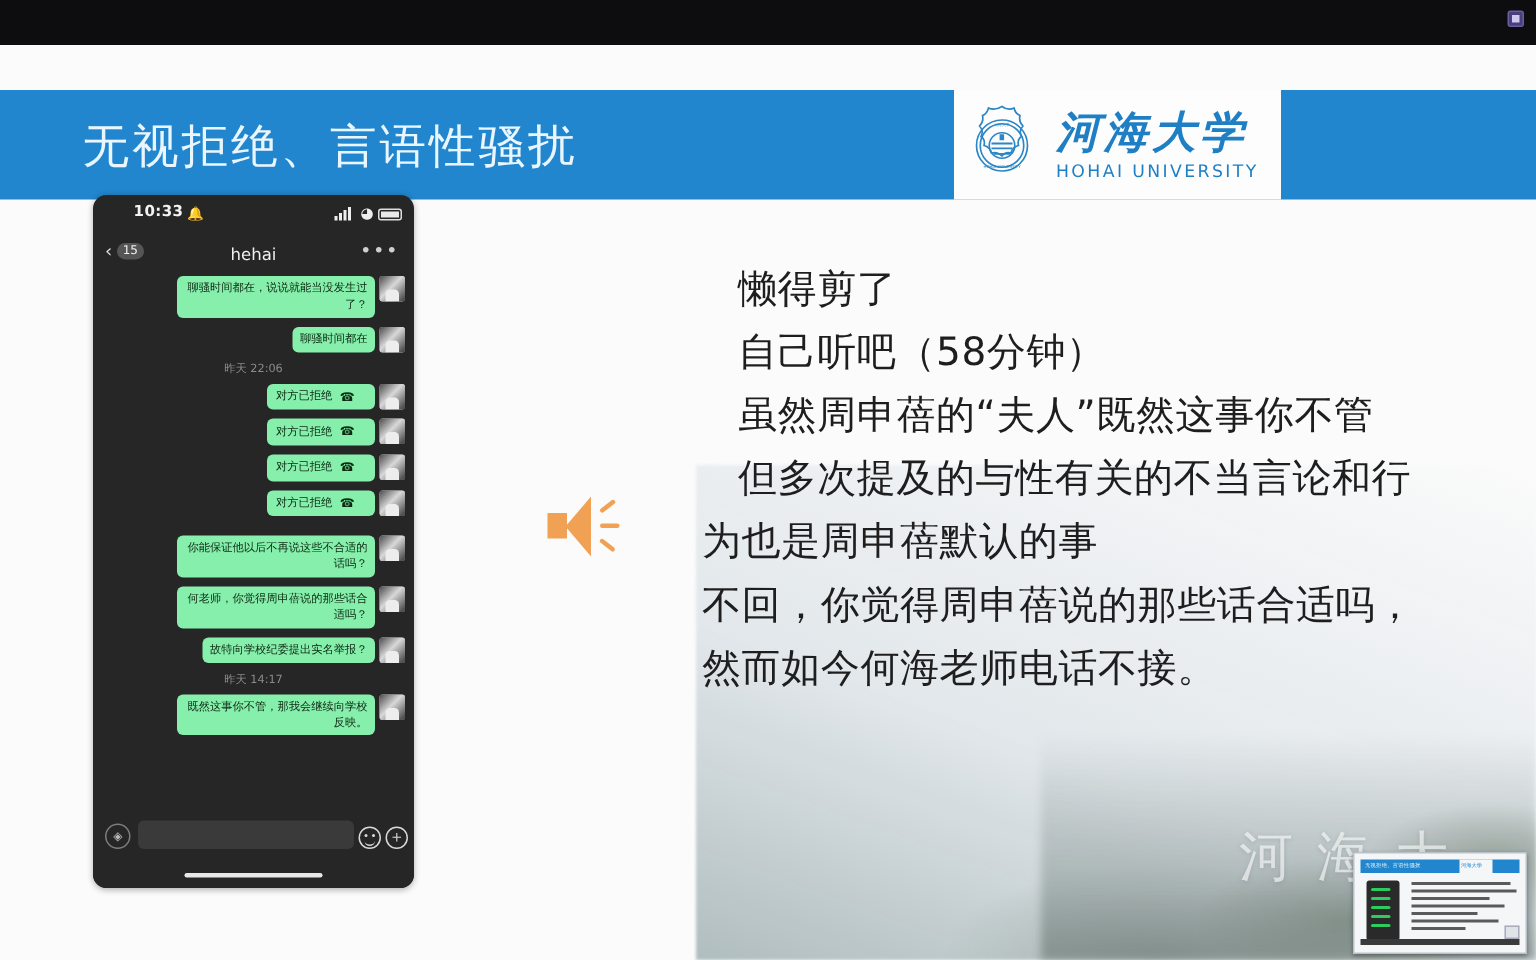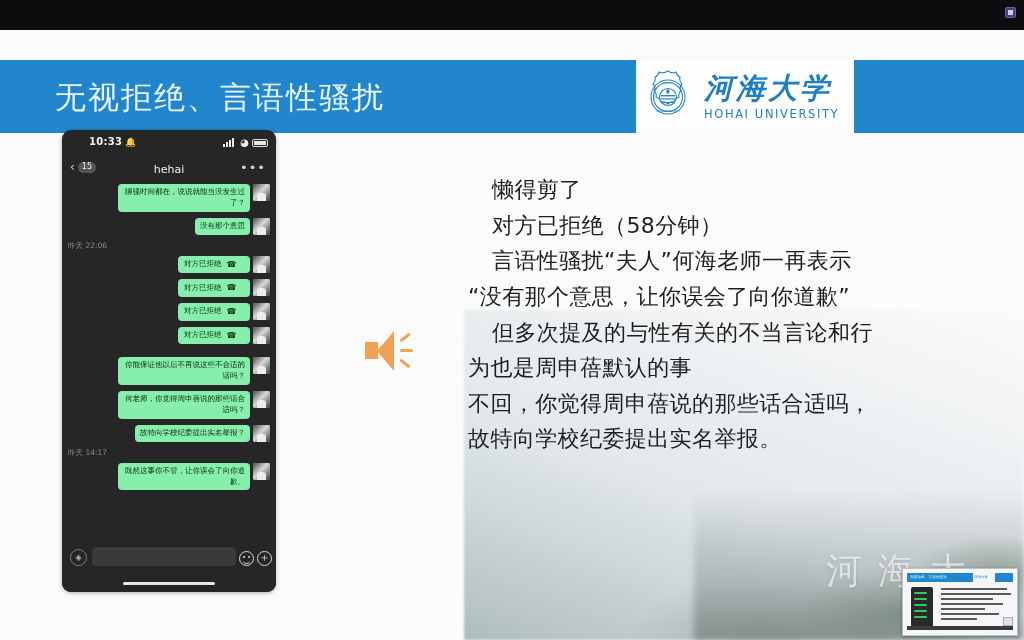--- a/index.html
+++ b/index.html
@@ -76,21 +76,21 @@
   .ph-chev{ color:#dcdcdc; font-size:12px; line-height:1; }
   .ph-badge{ background:#555; color:#f0f0f0; font-size:8px; border-radius:7px;
     padding:1px 4px 2px; line-height:1; }
   .ph-title{ position:absolute; left:0; top:7px; width:100%; text-align:center;
     font-size:11px; color:#f0f0f0; }
   .ph-dots{ position:absolute; right:10px; top:4px; color:#cfcfcf;
     font-size:13px; letter-spacing:1px; }
 
   .ph-body{ position:absolute; left:0; top:50px; right:0; bottom:56px;
     padding:4px 6px 0; }
-  .ph-ts{ text-align:left; font-size:7.5px; color:#8a8a8a; margin:6px 0 5px; }
+  .ph-ts{ text-align:center; font-size:7.5px; color:#8a8a8a; margin:6px 0 5px; }
   .msg-row{ display:flex; justify-content:flex-end; align-items:flex-start;
     gap:3px; margin-bottom:6px; }
   .bubble{ background:#86efac; color:#0c2a12; font-size:7.5px;
     line-height:1.45; border-radius:4px; padding:3px 5px; max-width:132px;
     text-align:right; word-break:break-all; position:relative; }
   .bubble.call{ display:flex; align-items:center; gap:5px; width:72px;
     max-width:none; padding:3px 6px; }
   .bubble.call .ico{ font-size:8px; }
   .avatar{ width:17px; height:17px; flex:0 0 auto; border-radius:2px;
     background:#cfcfcf; position:relative; overflow:hidden; }
@@ -123,21 +123,21 @@
   .speaker{ position:absolute; left:360px; top:295px; width:60px; height:52px; }
   .spk-body{ position:absolute; left:5px; top:17px; width:13px; height:17px;
     background:#f0a154; }
   .spk-cone{ position:absolute; left:17px; top:6px; width:0; height:0;
     border-top:20px solid transparent; border-bottom:20px solid transparent;
     border-right:17px solid #f0a154; }
   .wave{ position:absolute; background:#f0a154; border-radius:2px; }
 
   
   .textcol{ position:absolute; left:468px; top:142px; width:540px; }
-  .textcol p{ font-size:22px; line-height:1.62; color:#1e1e1e;
+  .textcol p{ font-size:26px; line-height:1.62; color:#1e1e1e;
     letter-spacing:.4px; font-family:"DejaVu Sans","Liberation Sans",sans-serif; }
   .ind{ text-indent:24px; }
 
   
   .pip{ position:absolute; right:6px; bottom:4px; width:116px; height:68px;
     background:#f4f6f8; border:1px solid #b9c2c9; overflow:hidden;
     box-shadow:0 1px 3px rgba(0,0,0,.35); }
   .pip-band{ position:absolute; left:4px; top:4px; right:4px; height:9px;
     background:#2186cd; }
   .pip-band span{ position:absolute; left:3px; top:1.5px; font-size:3.5px;
@@ -230,21 +230,21 @@
       </div>
 
       <div class="ph-body">
 
         <div class="msg-row">
           <div class="bubble">聊骚时间都在，说说就能当没发生过了？</div>
           <div class="avatar"></div>
         </div>
 
         <div class="msg-row">
-          <div class="bubble">没有那个意思</div>
+          <div class="bubble">聊骚时间都在</div>
           <div class="avatar"></div>
         </div>
 
         <div class="ph-ts">昨天 22:06</div>
 
         <div class="msg-row">
           <div class="bubble call">
             <span>对方已拒绝</span>
             <span class="ico">☎</span>
           </div>
@@ -283,21 +283,21 @@
           <div class="avatar"></div>
         </div>
         <div class="msg-row">
           <div class="bubble">故特向学校纪委提出实名举报？</div>
           <div class="avatar"></div>
         </div>
 
         <div class="ph-ts">昨天 14:17</div>
 
         <div class="msg-row">
-          <div class="bubble">既然这事你不管，让你误会了向你道歉。</div>
+          <div class="bubble">既然这事你不管，那我会继续向学校反映。</div>
           <div class="avatar"></div>
         </div>
       </div>
 
       <div class="ph-input">
         <div class="inp-mic">◈</div>
         <div class="inp-field"></div>
         <div class="inp-emoji"></div>
         <div class="inp-plus">＋</div>
         <div class="home-bar"></div>
@@ -307,27 +307,26 @@
     <div class="speaker">
       <div class="spk-body"></div>
       <div class="spk-cone"></div>
       <div class="wave" style="left:39px; top:11px; width:12px; height:2.6px; transform:rotate(-38deg)"></div>
       <div class="wave" style="left:40px; top:24px; width:13px; height:2.6px;"></div>
       <div class="wave" style="left:39px; top:37px; width:12px; height:2.6px; transform:rotate(38deg)"></div>
     </div>
 
     <div class="textcol">
       <p class="ind">懒得剪了</p>
-      <p class="ind">对方已拒绝（58分钟）</p>
-      <p class="ind">言语性骚扰“夫人”何海老师一再表示</p>
-      <p>“没有那个意思，让你误会了向你道歉”</p>
+      <p class="ind">自己听吧（58分钟）</p>
+      <p class="ind">虽然周申蓓的“夫人”既然这事你不管</p>
       <p class="ind">但多次提及的与性有关的不当言论和行</p>
       <p>为也是周申蓓默认的事</p>
       <p>不回，你觉得周申蓓说的那些话合适吗，</p>
-      <p>故特向学校纪委提出实名举报。</p>
+      <p>然而如今何海老师电话不接。</p>
     </div>
 
     <div class="pip">
       <div class="pip-band">
         <span>无视拒绝、言语性骚扰</span>
       </div>
       <div class="pip-notch">
         <span>河海大学</span>
       </div>
       <div class="pip-phone">

